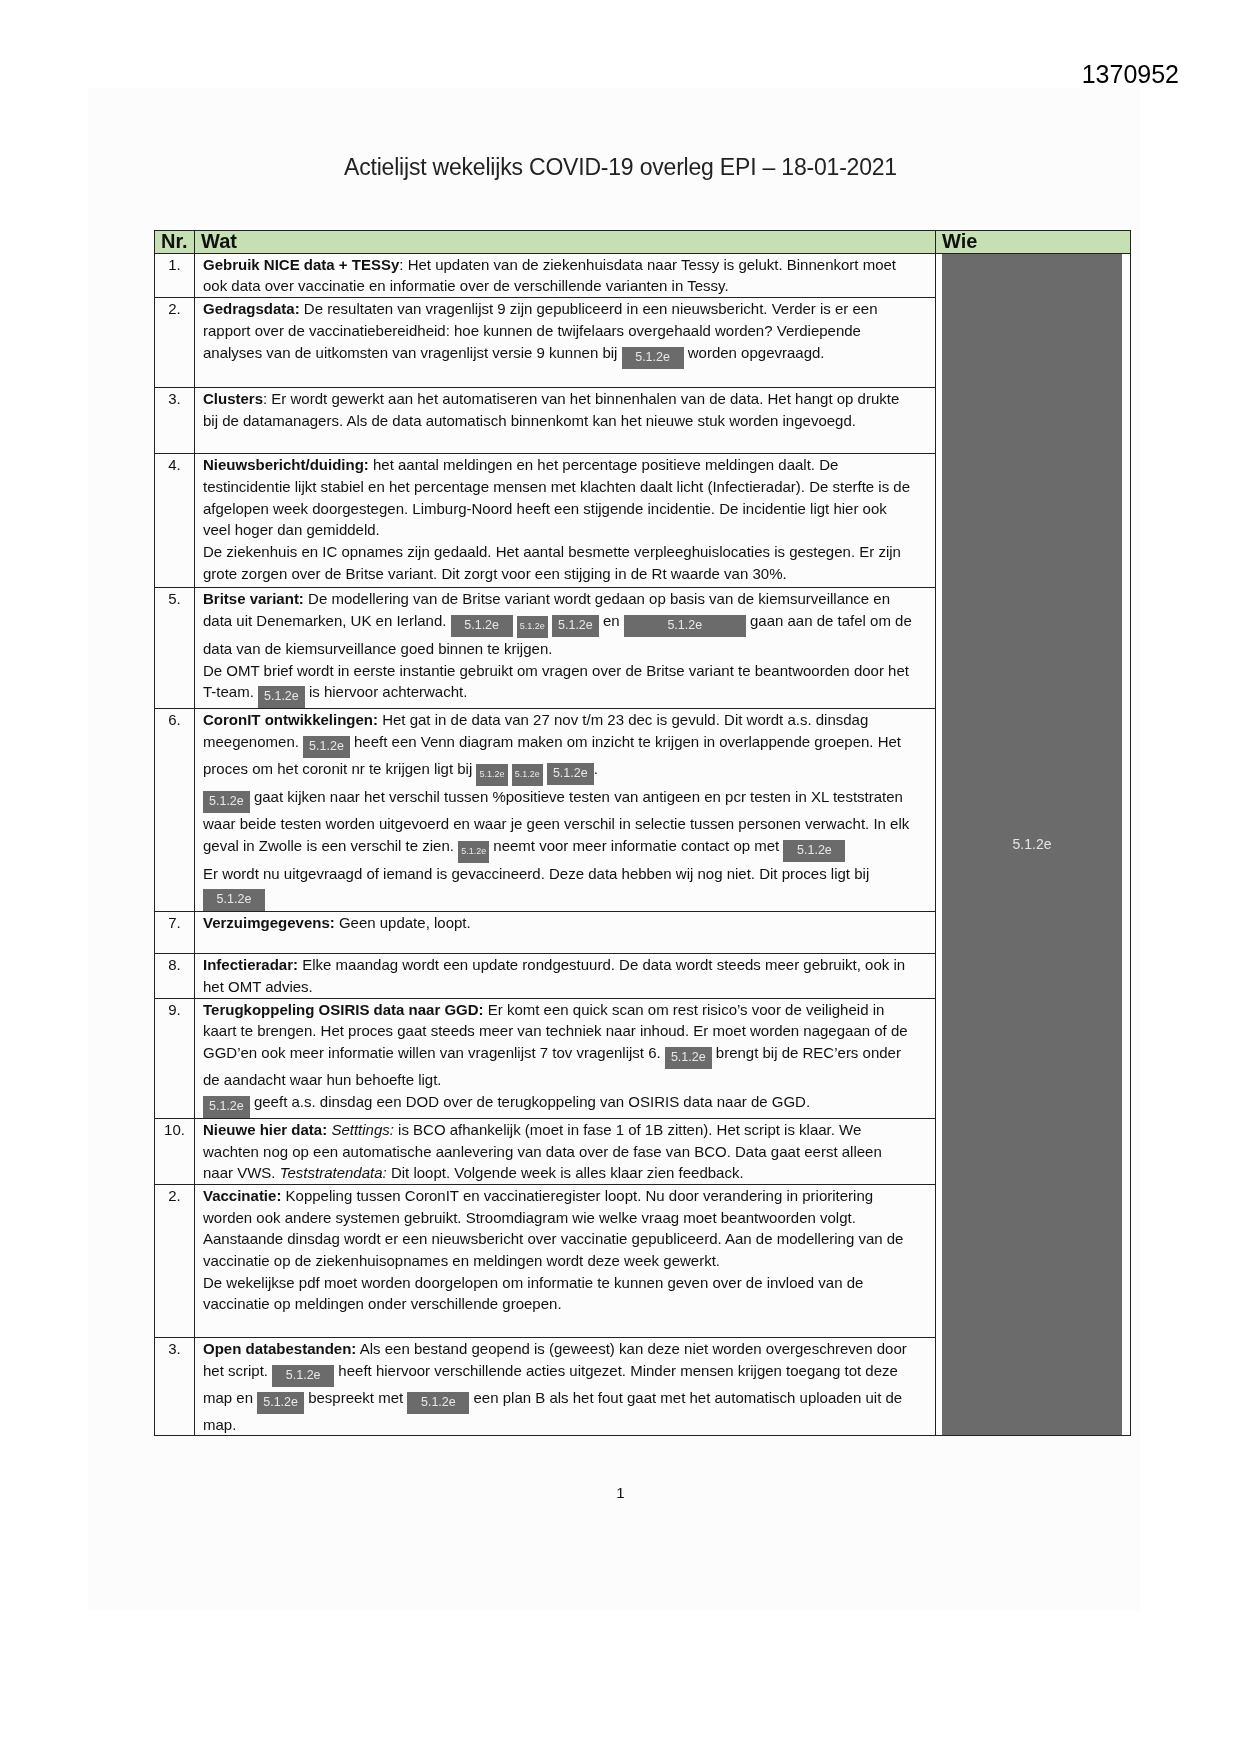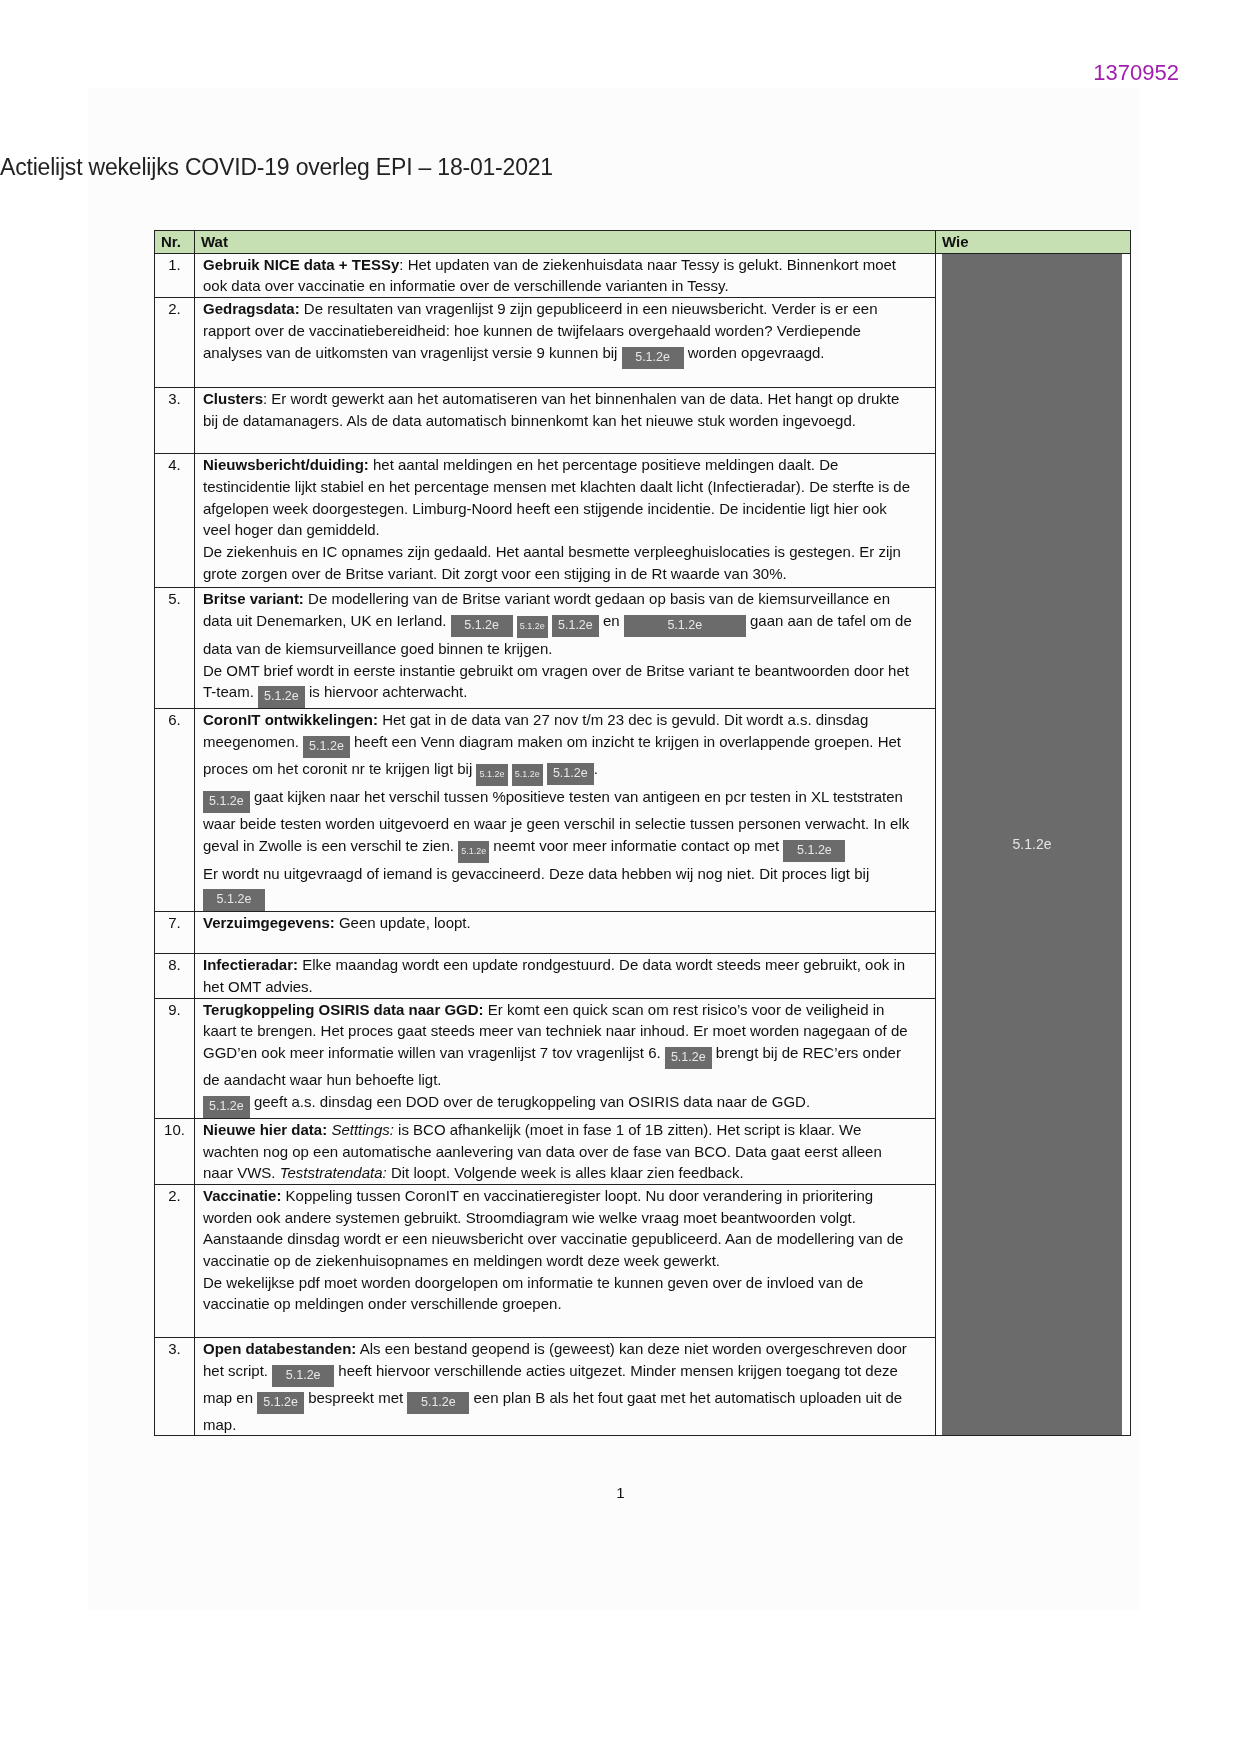--- a/index.html
+++ b/index.html
@@ -9,34 +9,34 @@
     font-family: "Liberation Sans", sans-serif;
     color: #111;
     overflow: hidden;
   }
   .page-bg {
     position: absolute; left: 88px; top: 88px; width: 1052px; height: 1522px;
     background: #fcfcfc;
   }
   .doc-id {
     position: absolute; right: 62px; top: 60px;
-    font-family: "Liberation Sans", sans-serif; font-size: 22px; color: #a21caf;
+    font-family: "Liberation Sans", sans-serif; font-size: 25px; color: #000000;
   }
   .doc-title {
-    position: absolute; left: 0; width: 1241px; top: 154px; text-align: left;
+    position: absolute; left: 0; width: 1241px; top: 154px; text-align: center;
     font-family: "Liberation Sans", sans-serif; font-size: 23px; color: #222;
     letter-spacing: -0.2px;
   }
   table.actions {
     position: absolute; left: 154px; top: 230px; width: 976px;
     border-collapse: collapse; table-layout: fixed;
     font-family: "Liberation Sans", sans-serif; font-size: 15px; line-height: 21.7px;
   }
   table.actions th {
-    background: #c6e0b4; text-align: left; font-weight: bold; font-size: 15px;
+    background: #c6e0b4; text-align: left; font-weight: bold; font-size: 20px;
     padding: 0 6px; height: 21px; border: 1.5px solid #222;
   }
   table.actions td {
     border: 1.5px solid #222; vertical-align: top; padding: 0 21px 0 8px;
   }
   table.actions td.nr { text-align: center; padding: 0; }
   td.wie { padding: 0 !important; position: relative; background: #fff; }
   .wie-redaction {
     position: absolute; left: 6px; right: 8px; top: 0; bottom: 0;
     background: #6b6b6b; display: flex; align-items: center; justify-content: center;

